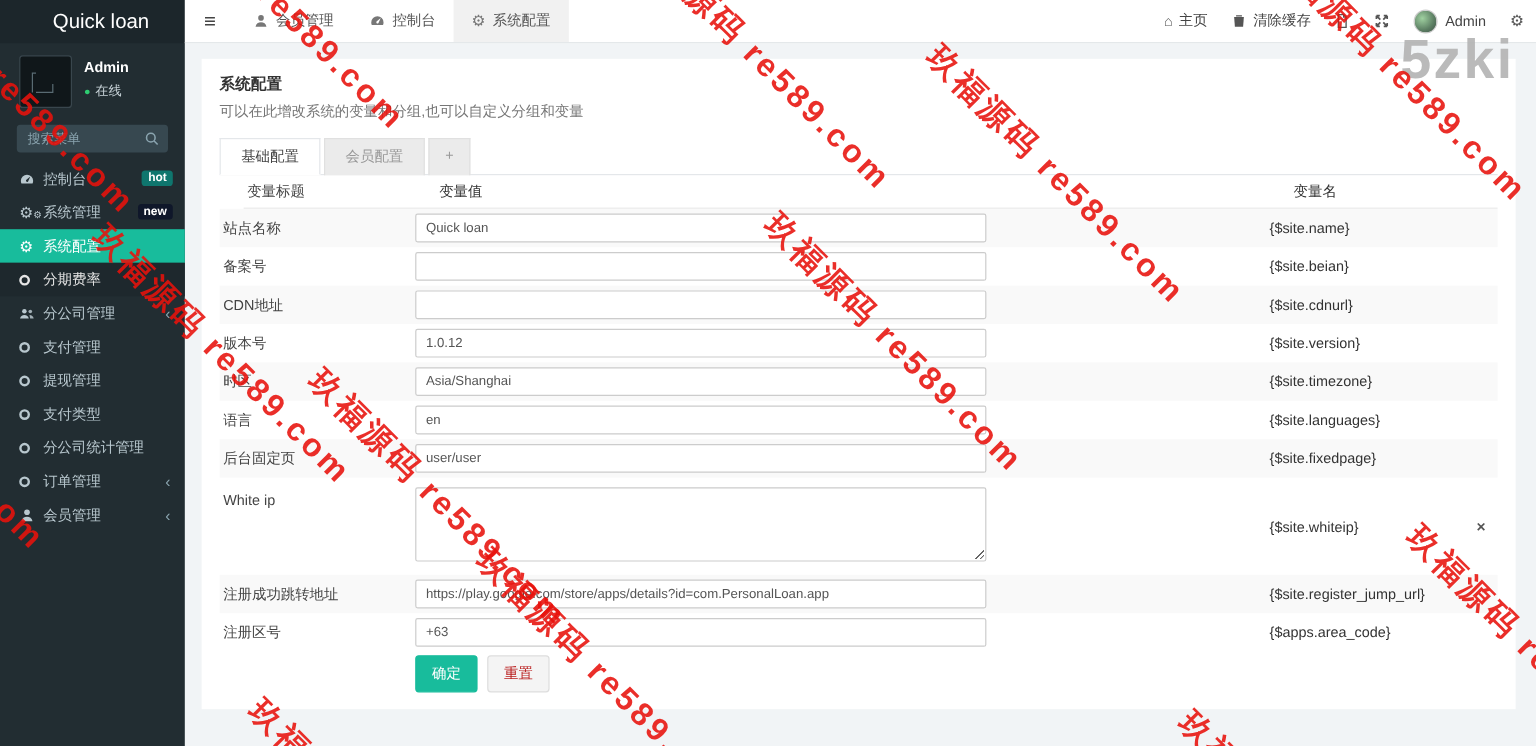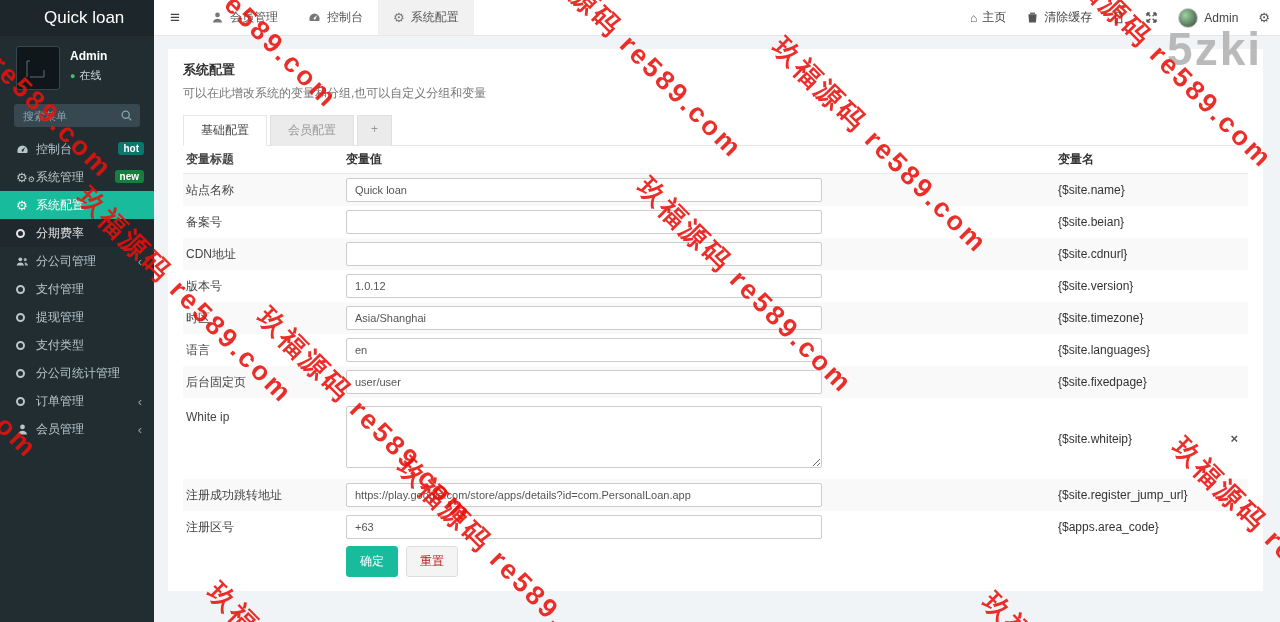--- a/index.html
+++ b/index.html
@@ -49,21 +49,21 @@
   #content { position:absolute; left:154px; right:0; top:36px; bottom:0; background:#f1f4f6; padding:13px 17px 0 14px; }
   #panel { background:#fff; padding:12px 15px 14px 15px; }
   .p-title { font-size:13px; font-weight:bold; color:#333; }
   .p-sub { font-size:12px; color:#767676; margin-top:6px; }
   .tabs { display:flex; margin-top:12px; border-bottom:1px solid #e4e7ea; }
   .tab { padding:6px 17px; font-size:12px; background:#ebebeb; color:#999; border:1px solid #e0e0e0; border-bottom:none; margin-right:3px; cursor:pointer; position:relative; top:1px; }
   .tab.active { background:#fff; color:#444; border-color:#e4e7ea; border-bottom:1px solid #fff; }
   .tab.add { padding:6px 13px; }
 
   .trow { display:flex; align-items:center; min-height:32px; padding:0 0; }
-  .trow.head { min-height:28px; border-bottom:1px solid #e8e8e8; font-weight:bold; color:#333; }
+  .trow.head { min-height:28px; border-bottom:1px solid #e8e8e8; font-weight:normal; color:#333;margin-left:20px; }
   .trow.stripe { background:#f9f9f9; }
   .c-title { width:163px; padding-left:3px; color:#444; flex:none; align-self:center; }
   .trow.tall .c-title { align-self:flex-start; padding-top:12px; }
   .c-value { width:712px; flex:none; }
   .c-var { flex:1; display:flex; align-items:center; color:#333; }
   .c-var .del { margin-left:auto; margin-right:10px; color:#555; font-weight:bold; cursor:pointer; font-size:13px; }
   .trow input[type=text] { width:476px; height:24px; border:1px solid #ccc; border-radius:2px; font-size:11px; color:#555; padding:0 8px; outline:none; font-family:inherit; }
   .trow textarea { width:476px; height:62px; border:1px solid #ccc; border-radius:2px; font-size:11px; color:#555; padding:4px 8px; outline:none; resize:both; font-family:inherit; margin:8px 0; }
   .btnrow { margin-top:3px; padding-left:163px; display:flex; gap:8px; }
   .btn { font-size:12px; padding:6px 13px; border-radius:3px; cursor:pointer; border:1px solid transparent; font-family:inherit; }
@@ -107,21 +107,21 @@
           </svg>
         </span>
     <span class="mi-label">控制台</span>
   <span class="mi-badge" style="background: #0f766e;">hot</span>
       </div>
       <div class="menu-item">
     <span class="mi-icon">
           <span class="uni">⚙<small style="font-size:8px">⚙</small></span>
         </span>
     <span class="mi-label">系统管理</span>
-  <span class="mi-badge" style="background: #15803d;">new</span>
+  <span class="mi-badge" style="background: #0f172a;">new</span>
       </div>
       <div class="menu-item active sub">
     <span class="mi-icon">
           <span class="uni">⚙</span>
         </span>
     <span class="mi-label">系统配置</span>
   </div>
       <div class="menu-item sub">
     <span class="mi-icon">
           <span class="circ"></span>

